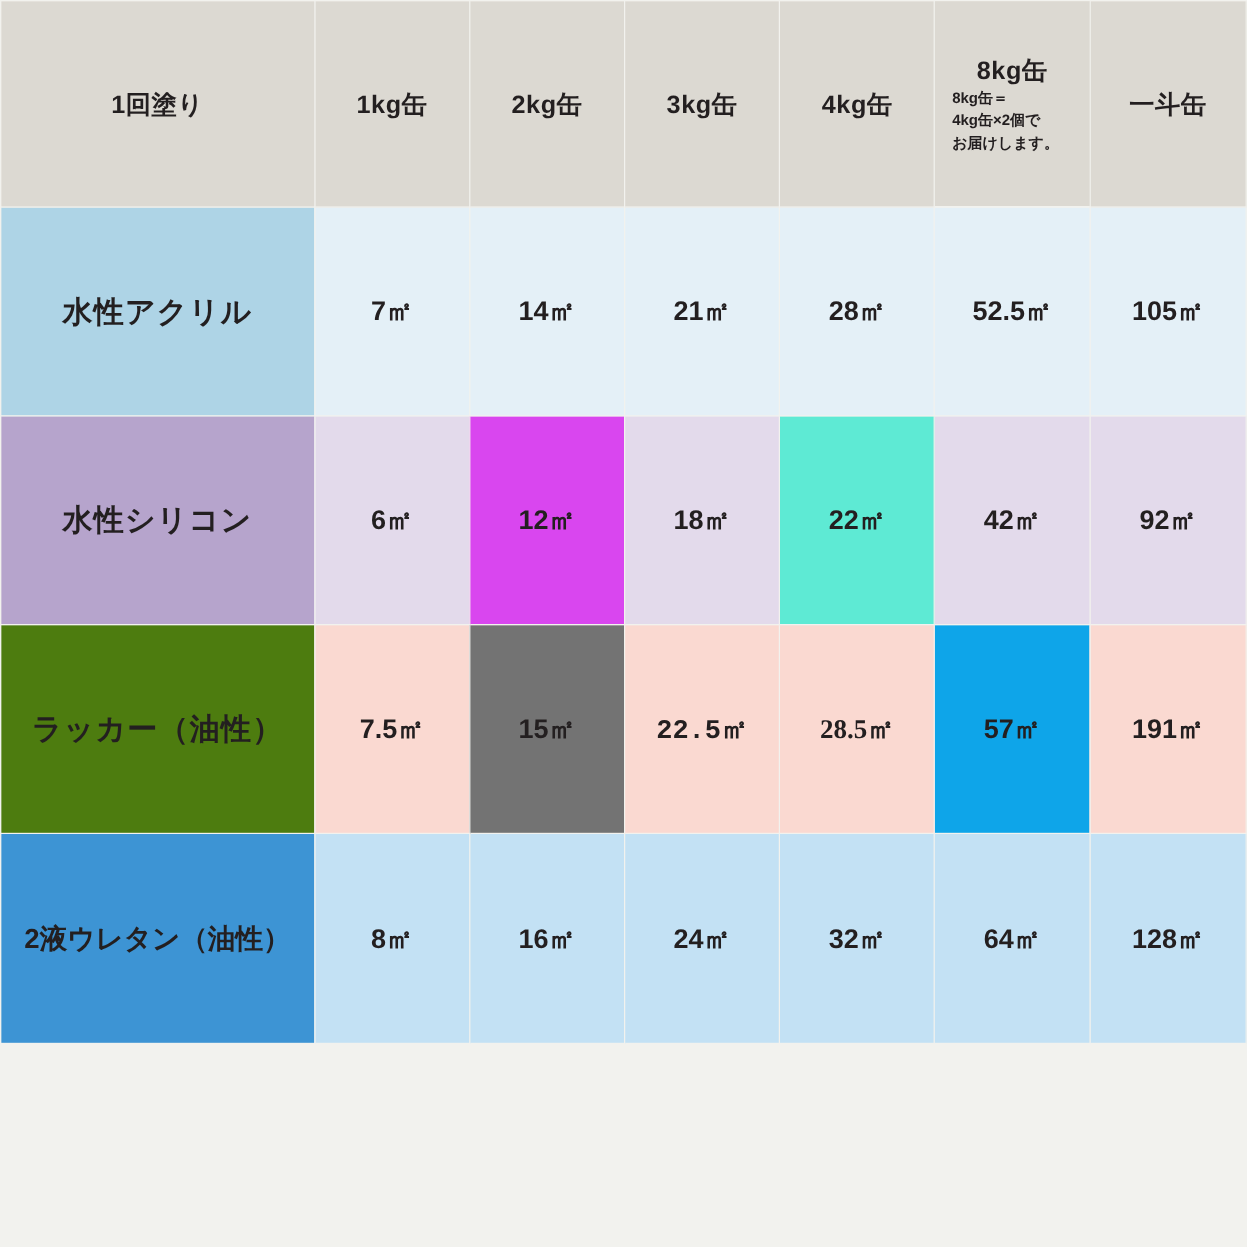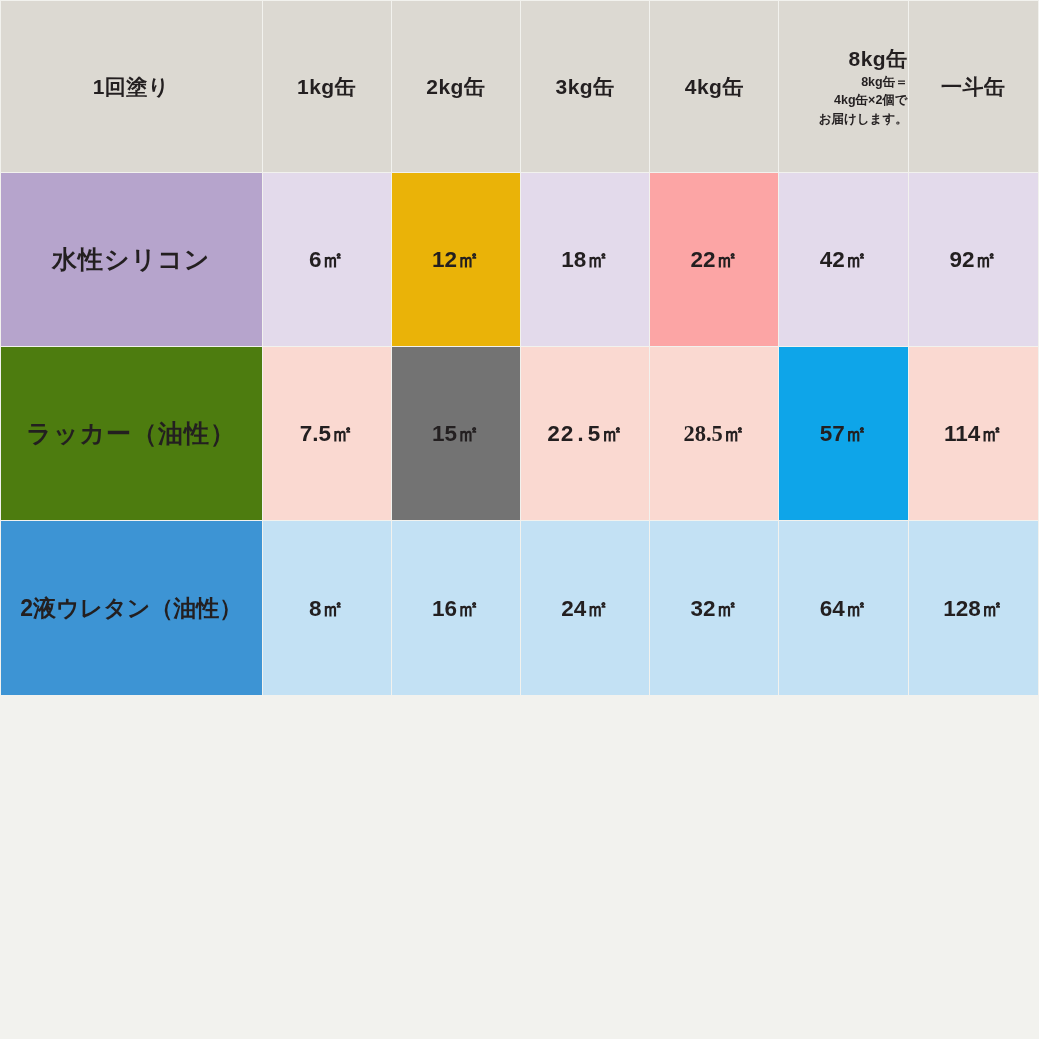--- a/index.html
+++ b/index.html
@@ -42,28 +42,27 @@
     background: #dcd9d2;
     font-size: 21px;
   }
   thead th.with-note {
     position: relative;
     padding-bottom: 0;
   }
   .hdr-main {
     display: block;
     margin-bottom: 0;
-    text-align: right;
   }
   .hdr-note {
     display: block;
     font-size: 12.5px;
     font-weight: bold;
     line-height: 1.45;
-    text-align: right;
+    text-align: left;
     padding-left: 14px;
     letter-spacing: 0;
   }
 
   
   tbody tr { height: 174px; }
   tbody tr:last-child { height: 175px; }
 
   td.rowlabel {
     font-size: 25px;
@@ -104,36 +103,45 @@
       <th>4kg缶</th>
       <th class="with-note">
         <span class="hdr-main">8kg缶</span>
         <span class="hdr-note">8kg缶＝<br>4kg缶×2個で<br>お届けします。</span>
       </th>
       <th>一斗缶</th>
     </tr>
   </thead>
   <tbody>
       <tr>
+        <td class="rowlabel" style="background: rgb(174, 212, 230);">水性アクリル</td>
+        <td class="val" style="background: rgb(228, 240, 247);">7㎡</td>
+        <td class="val" style="background: rgb(228, 240, 247);">14㎡</td>
+        <td class="val" style="background: rgb(228, 240, 247);">21㎡</td>
+        <td class="val" style="background: rgb(228, 240, 247);">28㎡</td>
+        <td class="val" style="background: rgb(228, 240, 247);">52.5㎡</td>
+        <td class="val" style="background: rgb(228, 240, 247);">105㎡</td>
+      </tr>
+      <tr>
         <td class="rowlabel" style="background: rgb(182, 164, 204);">水性シリコン</td>
         <td class="val" style="background: rgb(227, 218, 235);">6㎡</td>
-        <td class="val" style="background: #eab308;">12㎡</td>
+        <td class="val" style="background: #d946ef;">12㎡</td>
         <td class="val" style="background: rgb(227, 218, 235);">18㎡</td>
-        <td class="val" style="background: #fca5a5;">22㎡</td>
+        <td class="val" style="background: #5eead4;">22㎡</td>
         <td class="val" style="background: rgb(227, 218, 235);">42㎡</td>
         <td class="val" style="background: rgb(227, 218, 235);">92㎡</td>
       </tr>
       <tr>
         <td class="rowlabel" style="background: #4d7c0f;">ラッカー（油性）</td>
         <td class="val" style="background: rgb(250, 217, 209);">7.5㎡</td>
         <td class="val" style="background: #737373;">15㎡</td>
         <td class="val" style="background: rgb(250, 217, 209); font-family: Liberation Mono, monospace;">22.5㎡</td>
         <td class="val" style="background: rgb(250, 217, 209); font-family: Liberation Serif, serif;">28.5㎡</td>
         <td class="val" style="background: #0ea5e9;">57㎡</td>
-        <td class="val" style="background: rgb(250, 217, 209);">114㎡</td>
+        <td class="val" style="background: rgb(250, 217, 209);">191㎡</td>
       </tr>
       <tr>
         <td class="rowlabel tight" style="background: rgb(61, 148, 212);">2液ウレタン（油性）</td>
         <td class="val" style="background: rgb(195, 225, 244);">8㎡</td>
         <td class="val" style="background: rgb(195, 225, 244);">16㎡</td>
         <td class="val" style="background: rgb(195, 225, 244);">24㎡</td>
         <td class="val" style="background: rgb(195, 225, 244);">32㎡</td>
         <td class="val" style="background: rgb(195, 225, 244);">64㎡</td>
         <td class="val" style="background: rgb(195, 225, 244);">128㎡</td>
       </tr>

